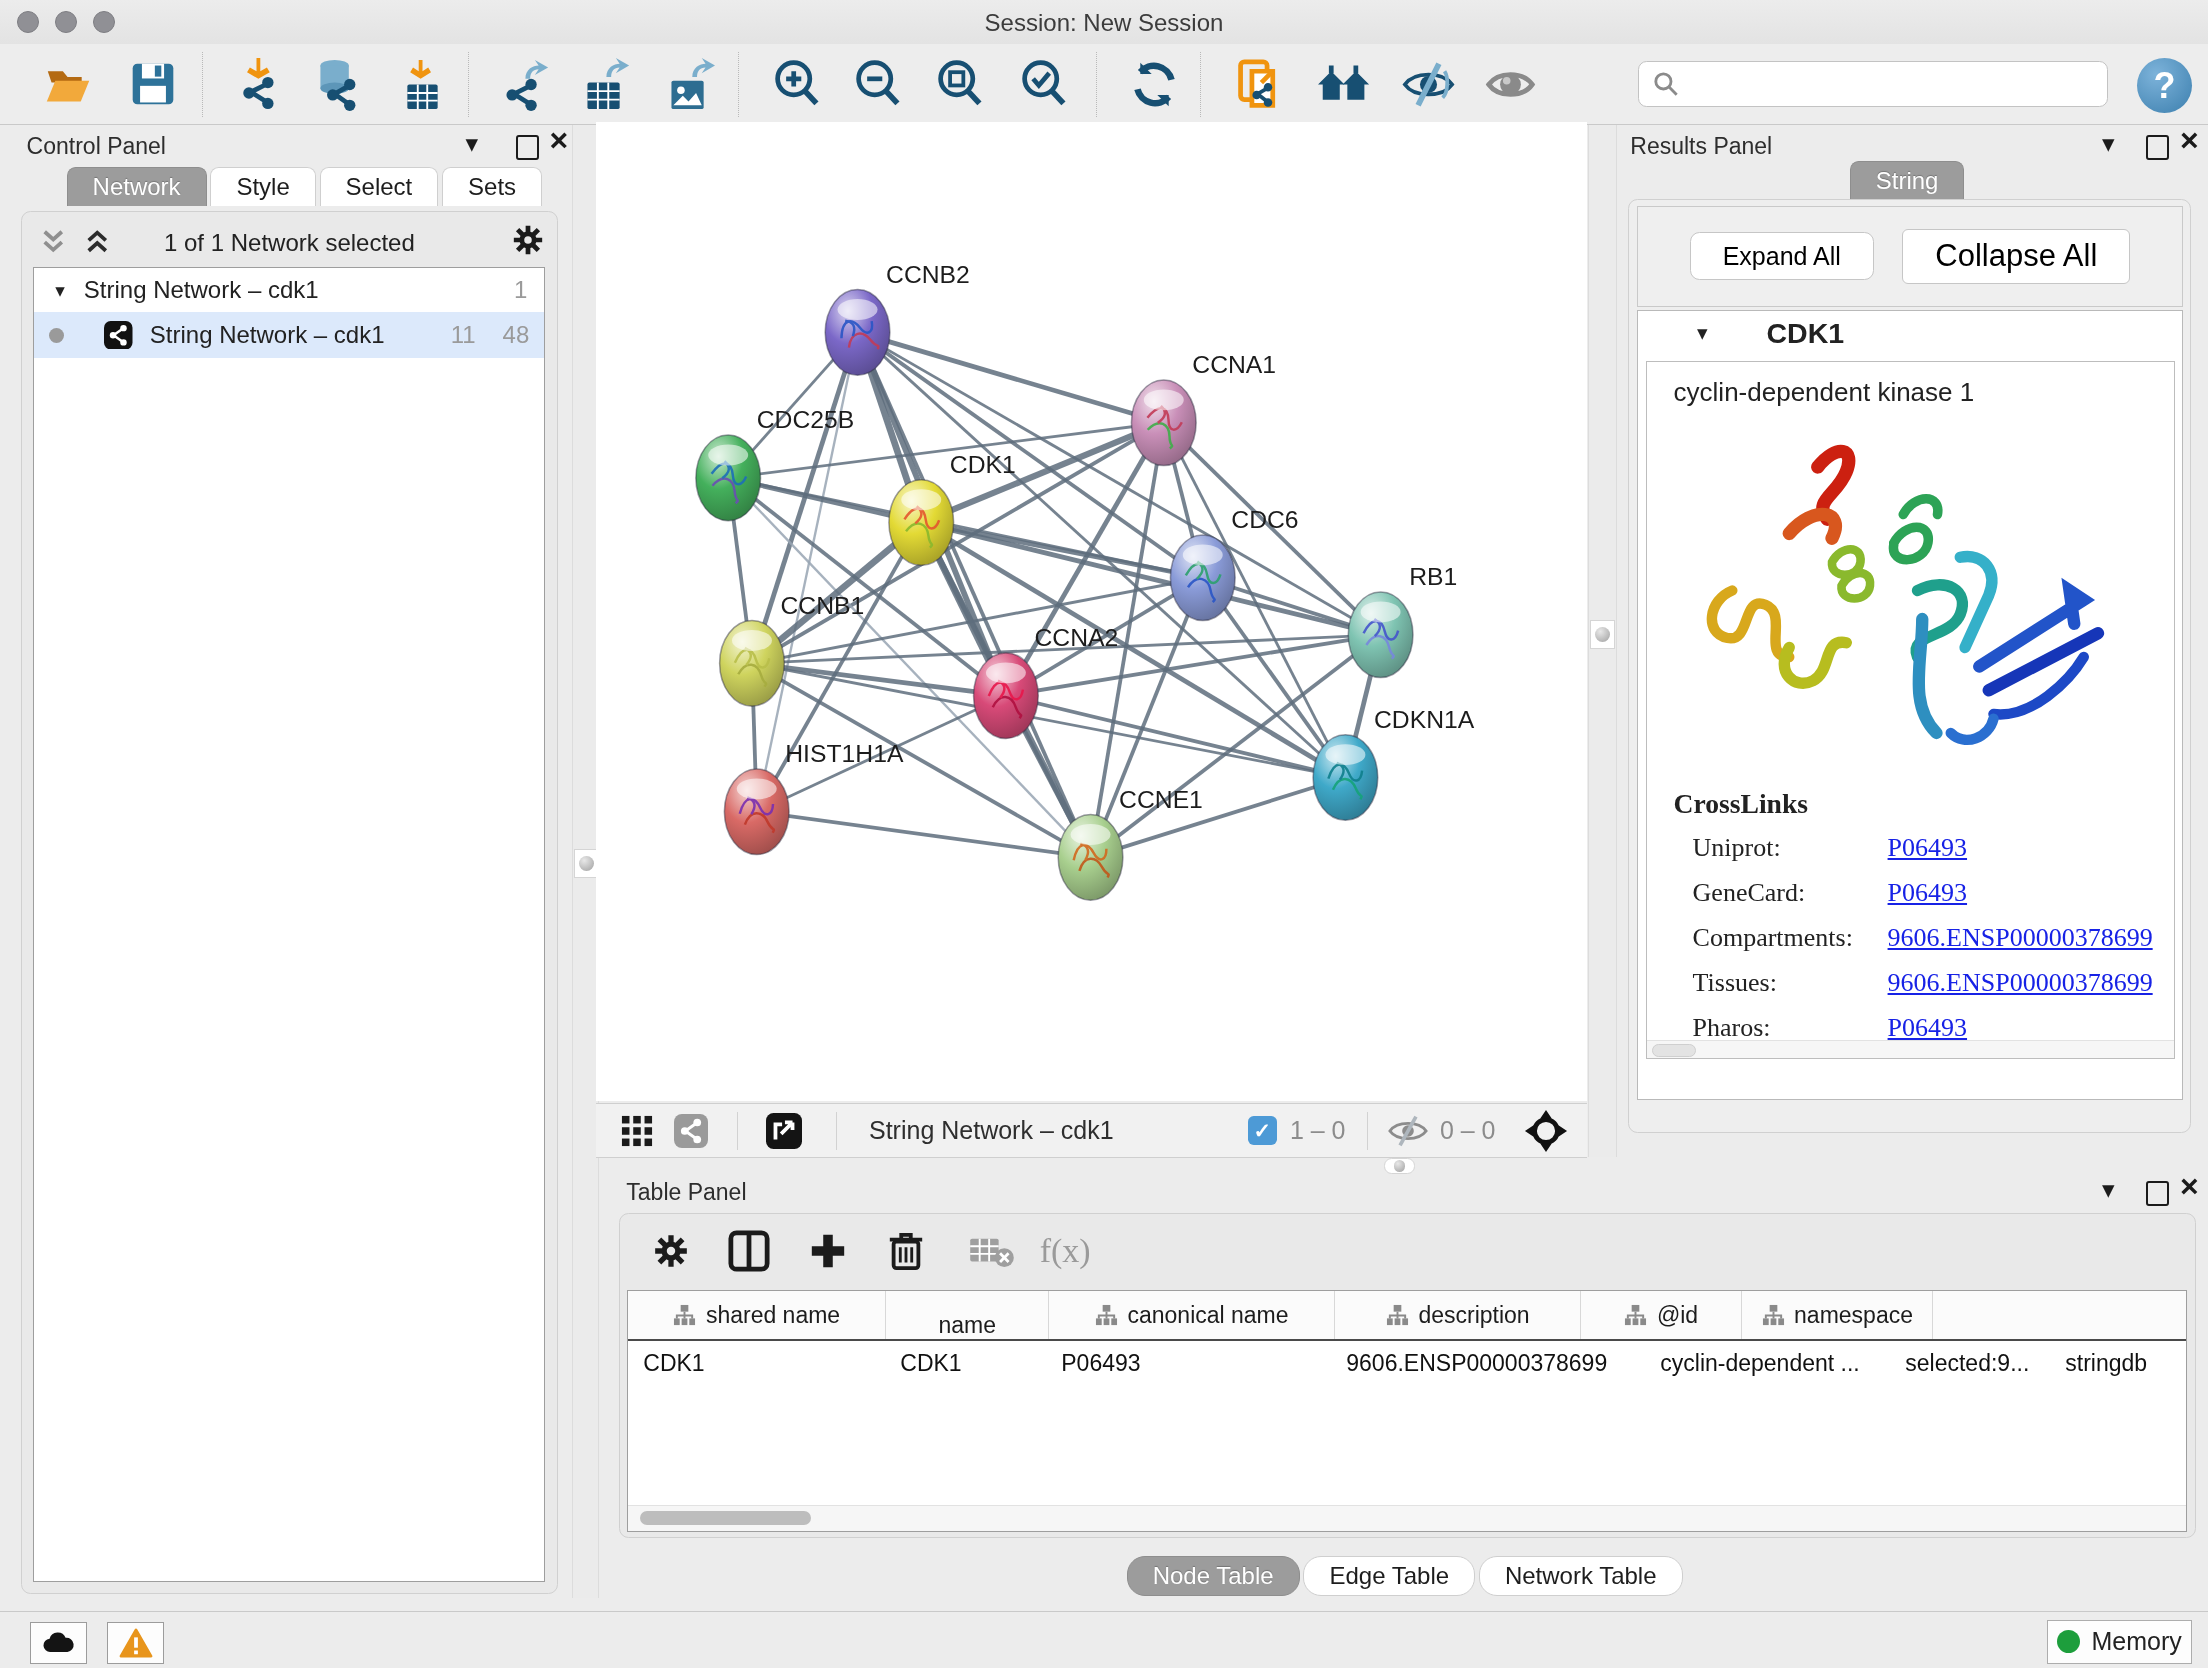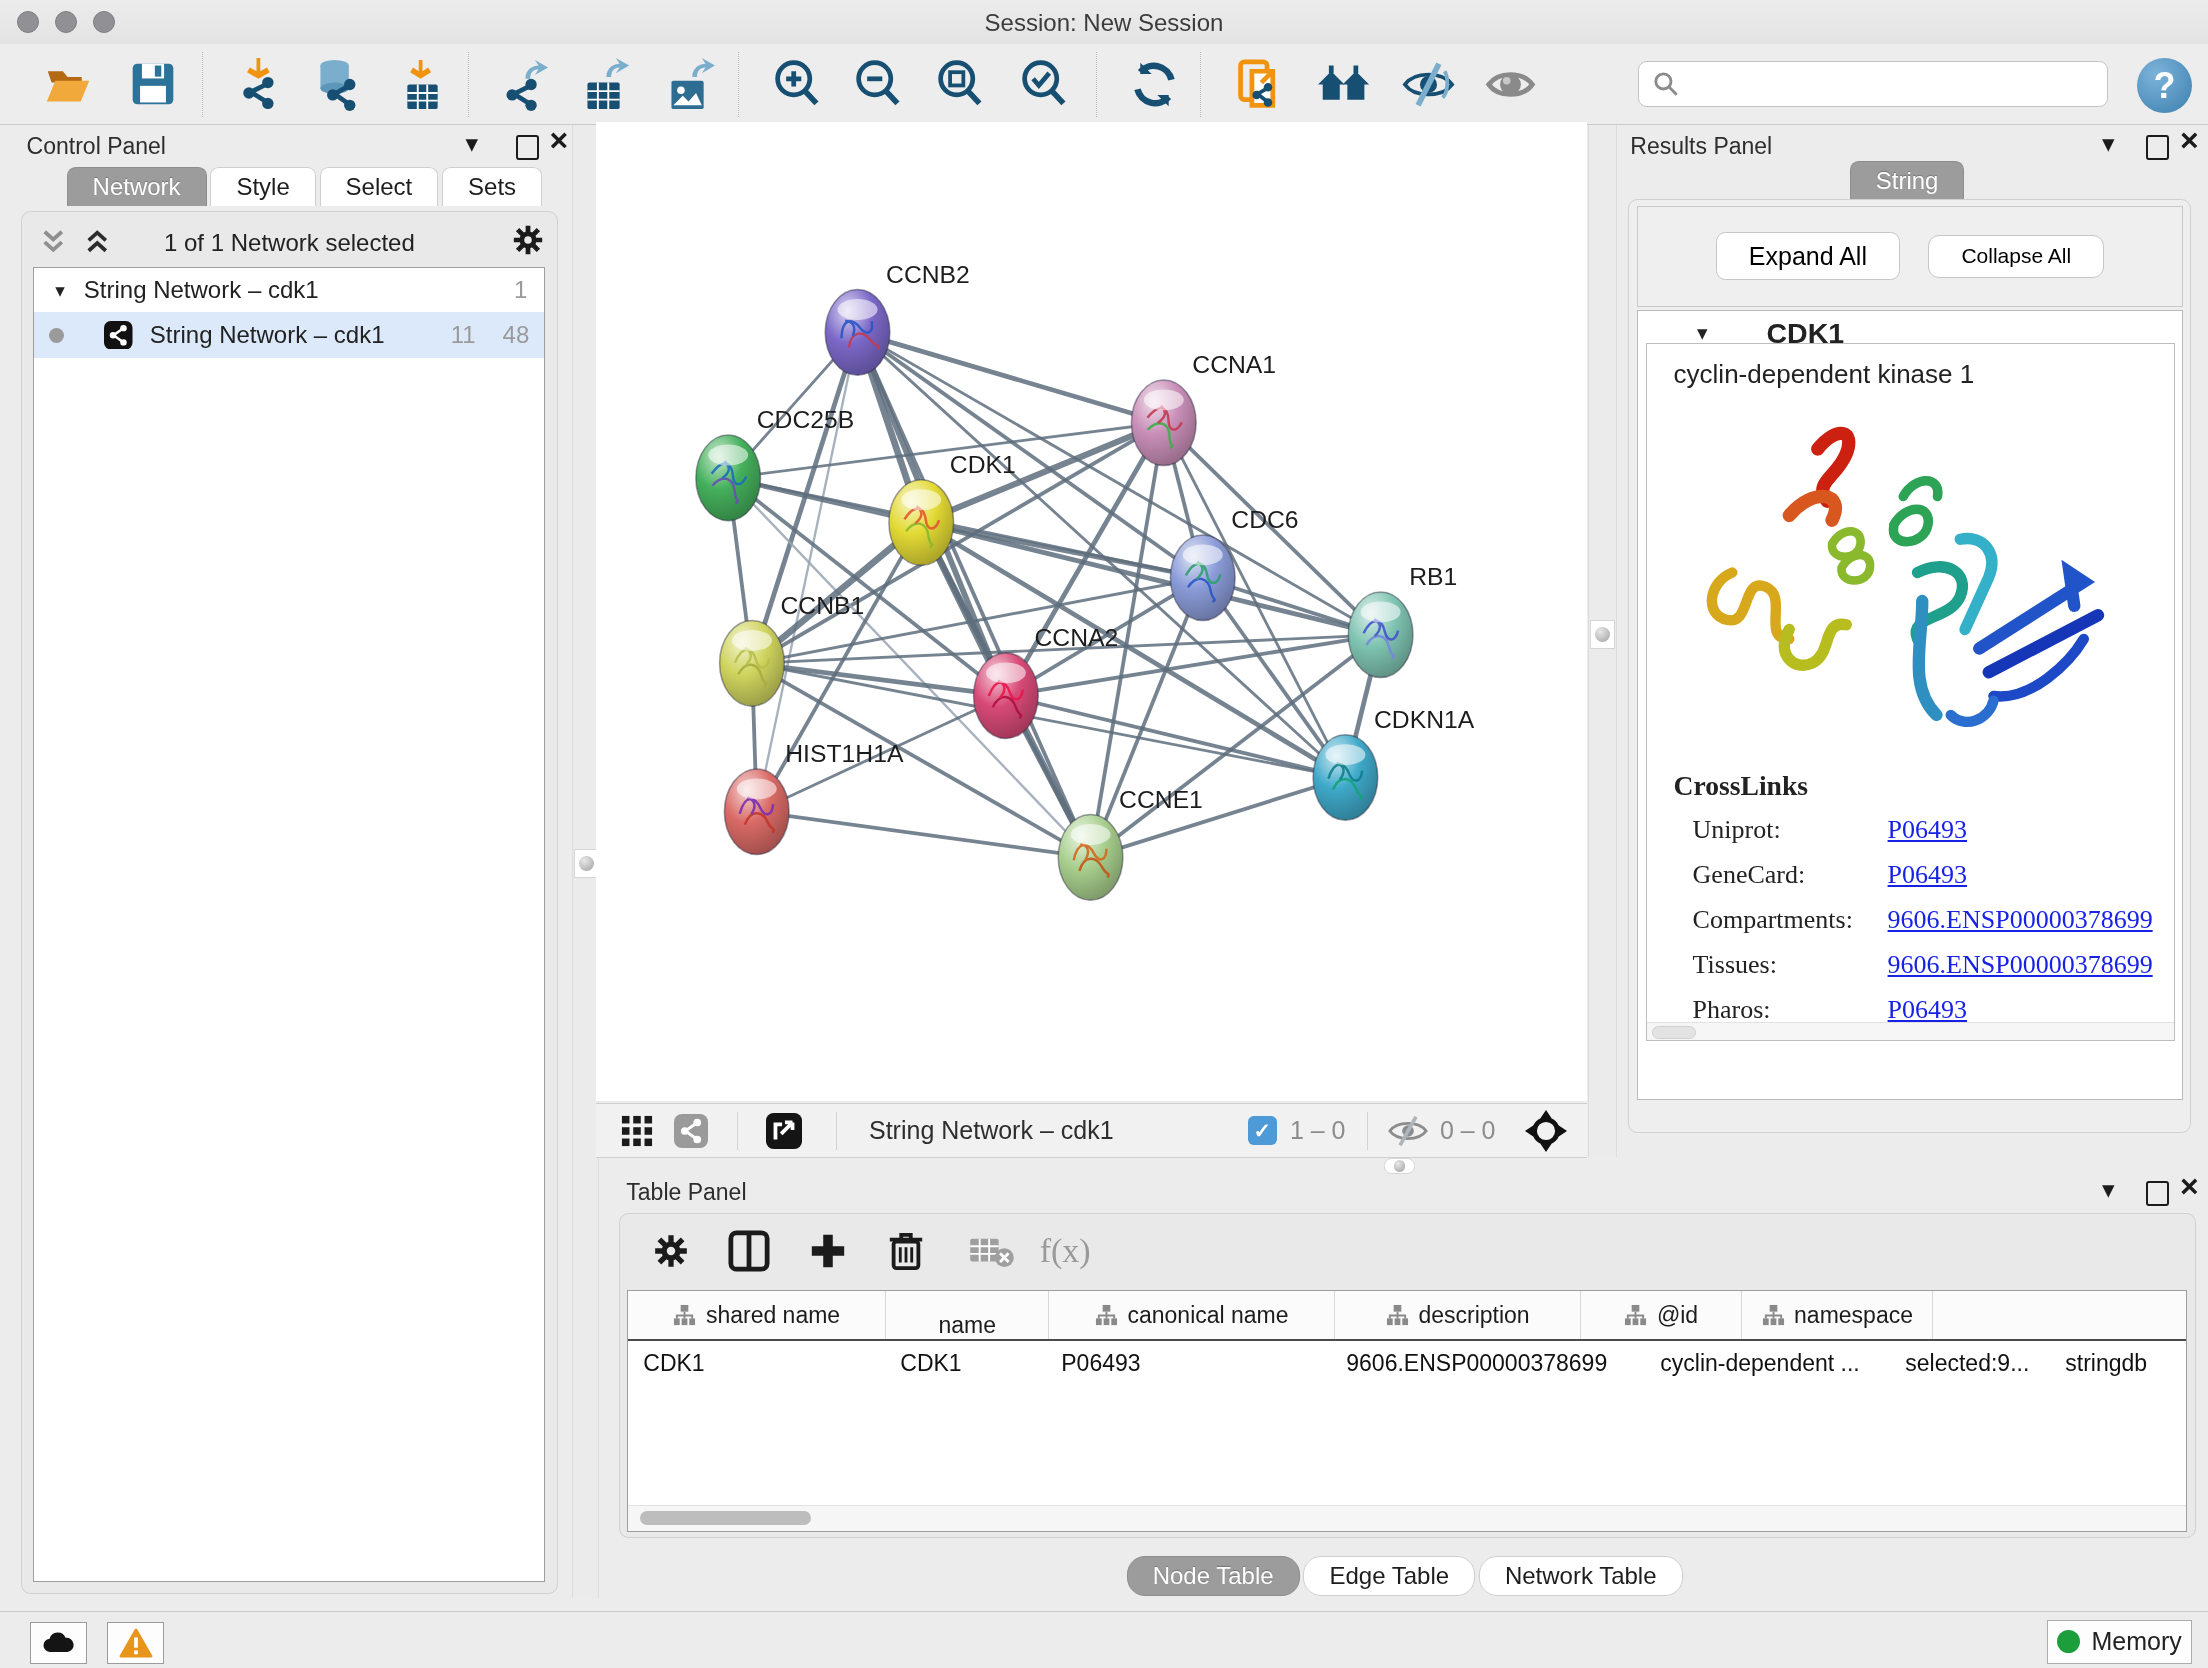--- a/index.html
+++ b/index.html
@@ -581,30 +581,30 @@
 
   <div class="abs" style="left:0;top:34px;width:100%;text-align:center">
     <span class="tab sel">String</span>
   </div>
 
   <div class="graybox abs" style="left:11.4px;top:72px;width:561px;height:932px;background:#eeeeee">
     <div class="abs" style="left:7.6px;top:5.7px;width:544px;height:99px;border:1px solid #c9c9c9;background:#efefef;
                 display:flex;align-items:center;justify-content:center;gap:28.5px">
       <button style="font-size:25px;padding:8.6px 32px;background:#fff;border:1px solid #c6c6c6;border-radius:9.5px;
                      font-family:'Liberation Sans',sans-serif">Expand All</button>
-      <button style="font-size:21px;padding:8.6px 32px;background:#fff;border:1px solid #c6c6c6;border-radius:11px;
+      <button style="font-size:31px;padding:8.6px 32px;background:#fff;border:1px solid #c6c6c6;border-radius:6px;
                      font-family:'Liberation Sans',sans-serif">Collapse All</button>
     </div>
 
     <div class="abs" style="left:7.6px;top:110px;width:544px;height:788px;border:1px solid #b9b9b9;background:#fff">
       <div style="height:44px;display:flex;align-items:center">
         <span style="margin-left:59px;font-size:21px">▾</span>
         <span style="margin-left:59px;font-size:28.5px;font-weight:bold">CDK1</span>
       </div>
-      <div class="abs" style="left:7.6px;top:32px;width:527px;height:696px;border:1px solid #bdbdbd;background:#fff;overflow:hidden">
+      <div class="abs" style="left:7.6px;top:50px;width:527px;height:696px;border:1px solid #bdbdbd;background:#fff;overflow:hidden">
         <div style="margin:15px 0 0 27px;font-size:26px">cyclin-dependent kinase 1</div>
 
         <svg class="abs" style="left:28.5px;top:67px" width="447" height="342" viewBox="0 0 470 360">
           <g fill="none" stroke-linecap="round">
             <path d="M150 40c20-25 40-20 30 5s-35 30-20 50" stroke="#cc2010" stroke-width="14"></path>
             <path d="M120 110c25-30 60-25 45 5" stroke="#d8571e" stroke-width="14"></path>
             <path d="M60 170c-25 10-30 45-5 50s15-45 40-35-5 55 25 55" stroke="#d8a81c" stroke-width="11"></path>
             <path d="M120 230c-15 25 5 45 25 35s10-45 35-40" stroke="#b7bd1f" stroke-width="12"></path>
             <path d="M165 140c10-18 32-18 30 0s-32 18-30 0zM175 165c10-18 32-18 30 0s-32 18-30 0z" stroke="#8ab92d" stroke-width="9"></path>
             <path d="M230 120c12-22 40-22 36 0s-40 24-36 2zM240 90c12-22 40-22 36 0" stroke="#2da356" stroke-width="10"></path>

